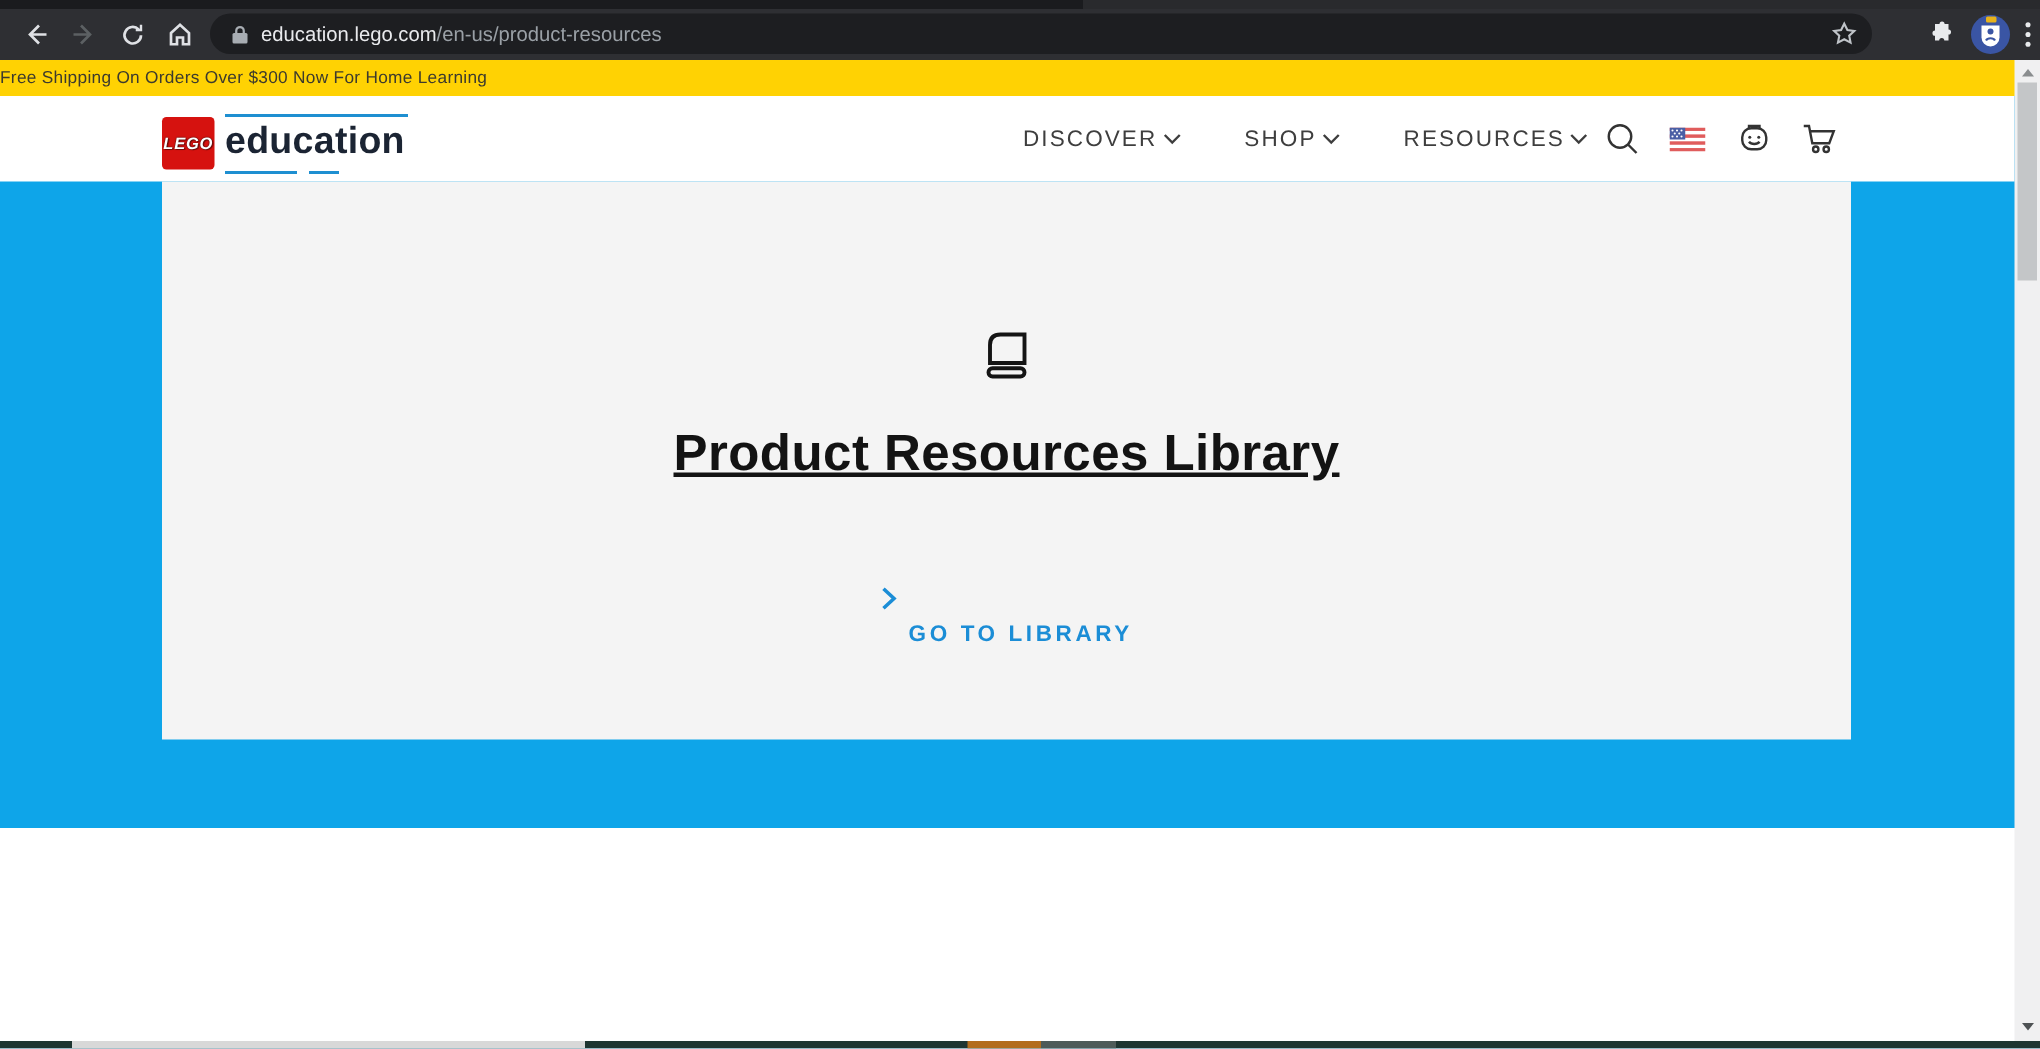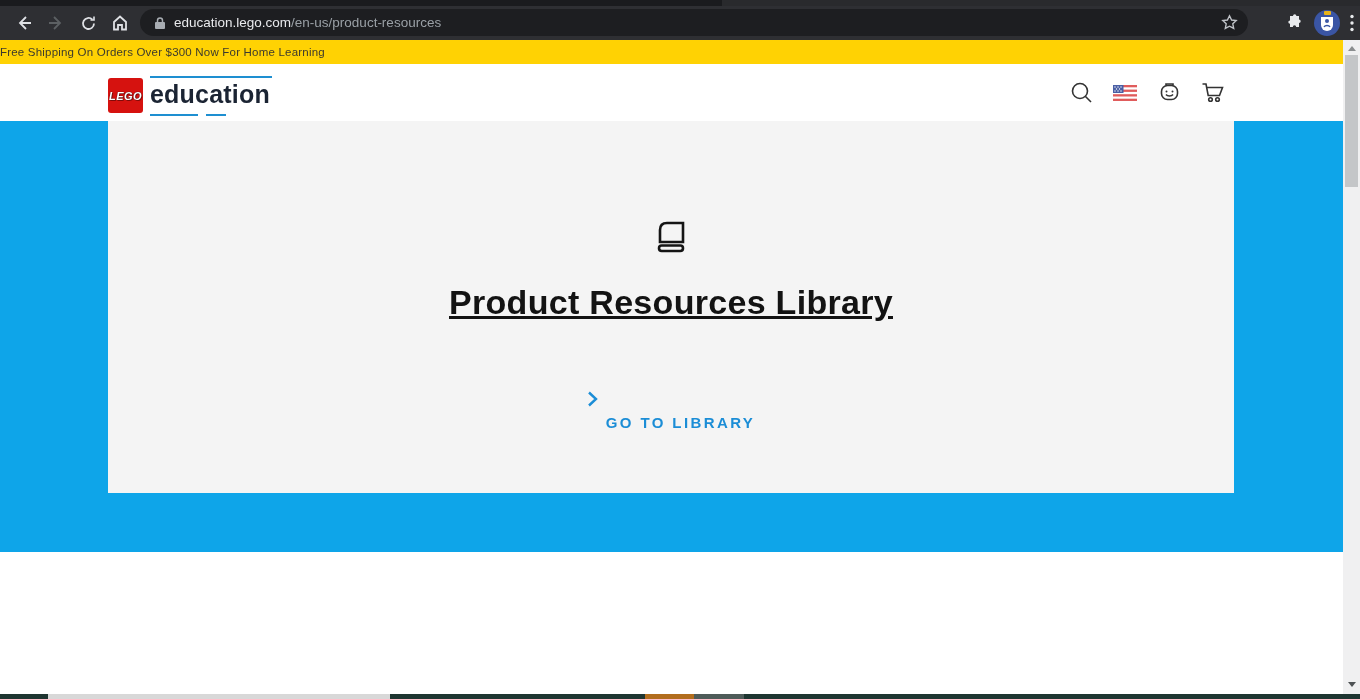--- a/index.html
+++ b/index.html
@@ -140,20 +140,40 @@
         <b>LEGO</b>
       </div>
     <div class="edu-wrap">
       <div class="edu-line top"></div>
       <div class="edu-word">education</div>
       <div class="edu-line b1"></div>
       <div class="edu-line b2"></div>
     </div>
   </div>
 
+  <div class="mainnav">
+    <div class="nav-item">
+      <span>DISCOVER</span>
+      <svg width="13" height="9" viewBox="0 0 13 9" fill="none" stroke="#3e3e3e" stroke-width="1.6">
+          <path d="M1.5 2 L6.5 7 L11.5 2"></path>
+        </svg>
+    </div>
+    <div class="nav-item">
+      <span>SHOP</span>
+      <svg width="13" height="9" viewBox="0 0 13 9" fill="none" stroke="#3e3e3e" stroke-width="1.6">
+          <path d="M1.5 2 L6.5 7 L11.5 2"></path>
+        </svg>
+    </div>
+    <div class="nav-item">
+      <span>RESOURCES</span>
+      <svg width="13" height="9" viewBox="0 0 13 9" fill="none" stroke="#3e3e3e" stroke-width="1.6">
+          <path d="M1.5 2 L6.5 7 L11.5 2"></path>
+        </svg>
+    </div>
+  </div>
 
   <div class="head-icons">
     <div class="hicon">
       <svg width="23" height="23" viewBox="0 0 23 23" fill="none" stroke="#333" stroke-width="1.6">
           <circle cx="10" cy="10" r="7.5"></circle>
           <path d="M15.5 15.5 L21 21"></path>
         </svg>
     </div>
     <div class="hicon">
       <svg width="24" height="16" viewBox="0 0 24 16">

